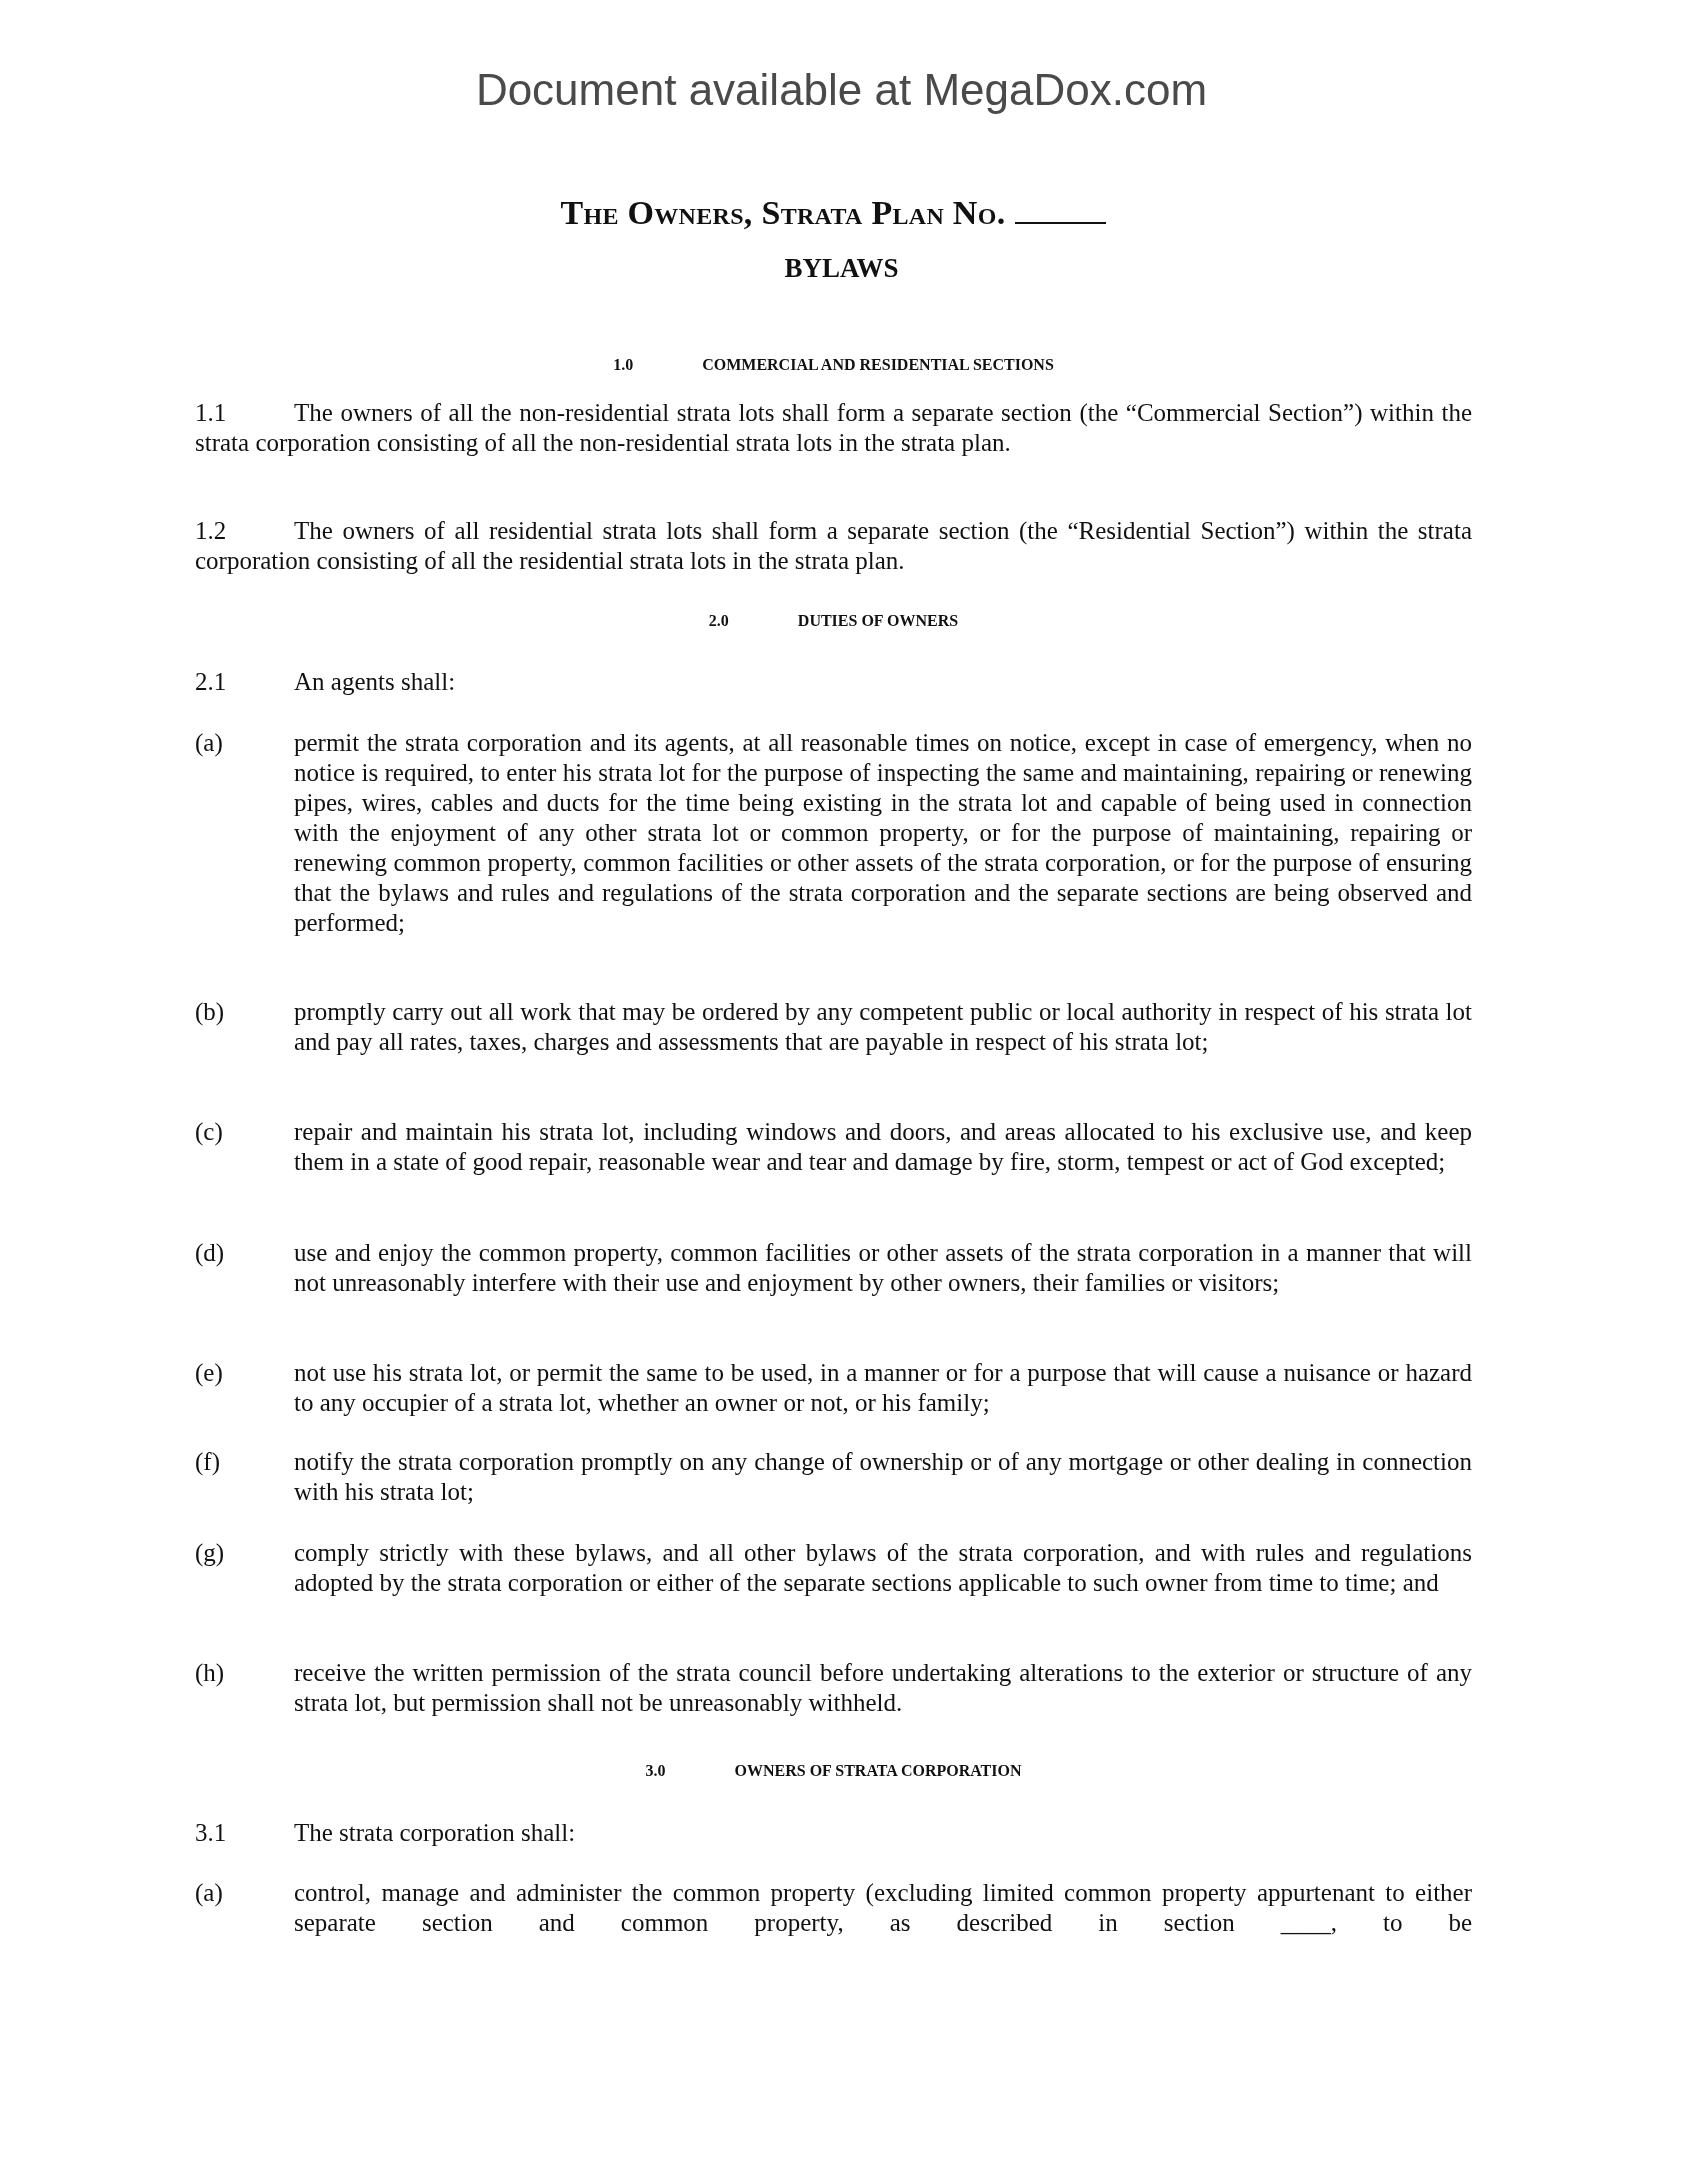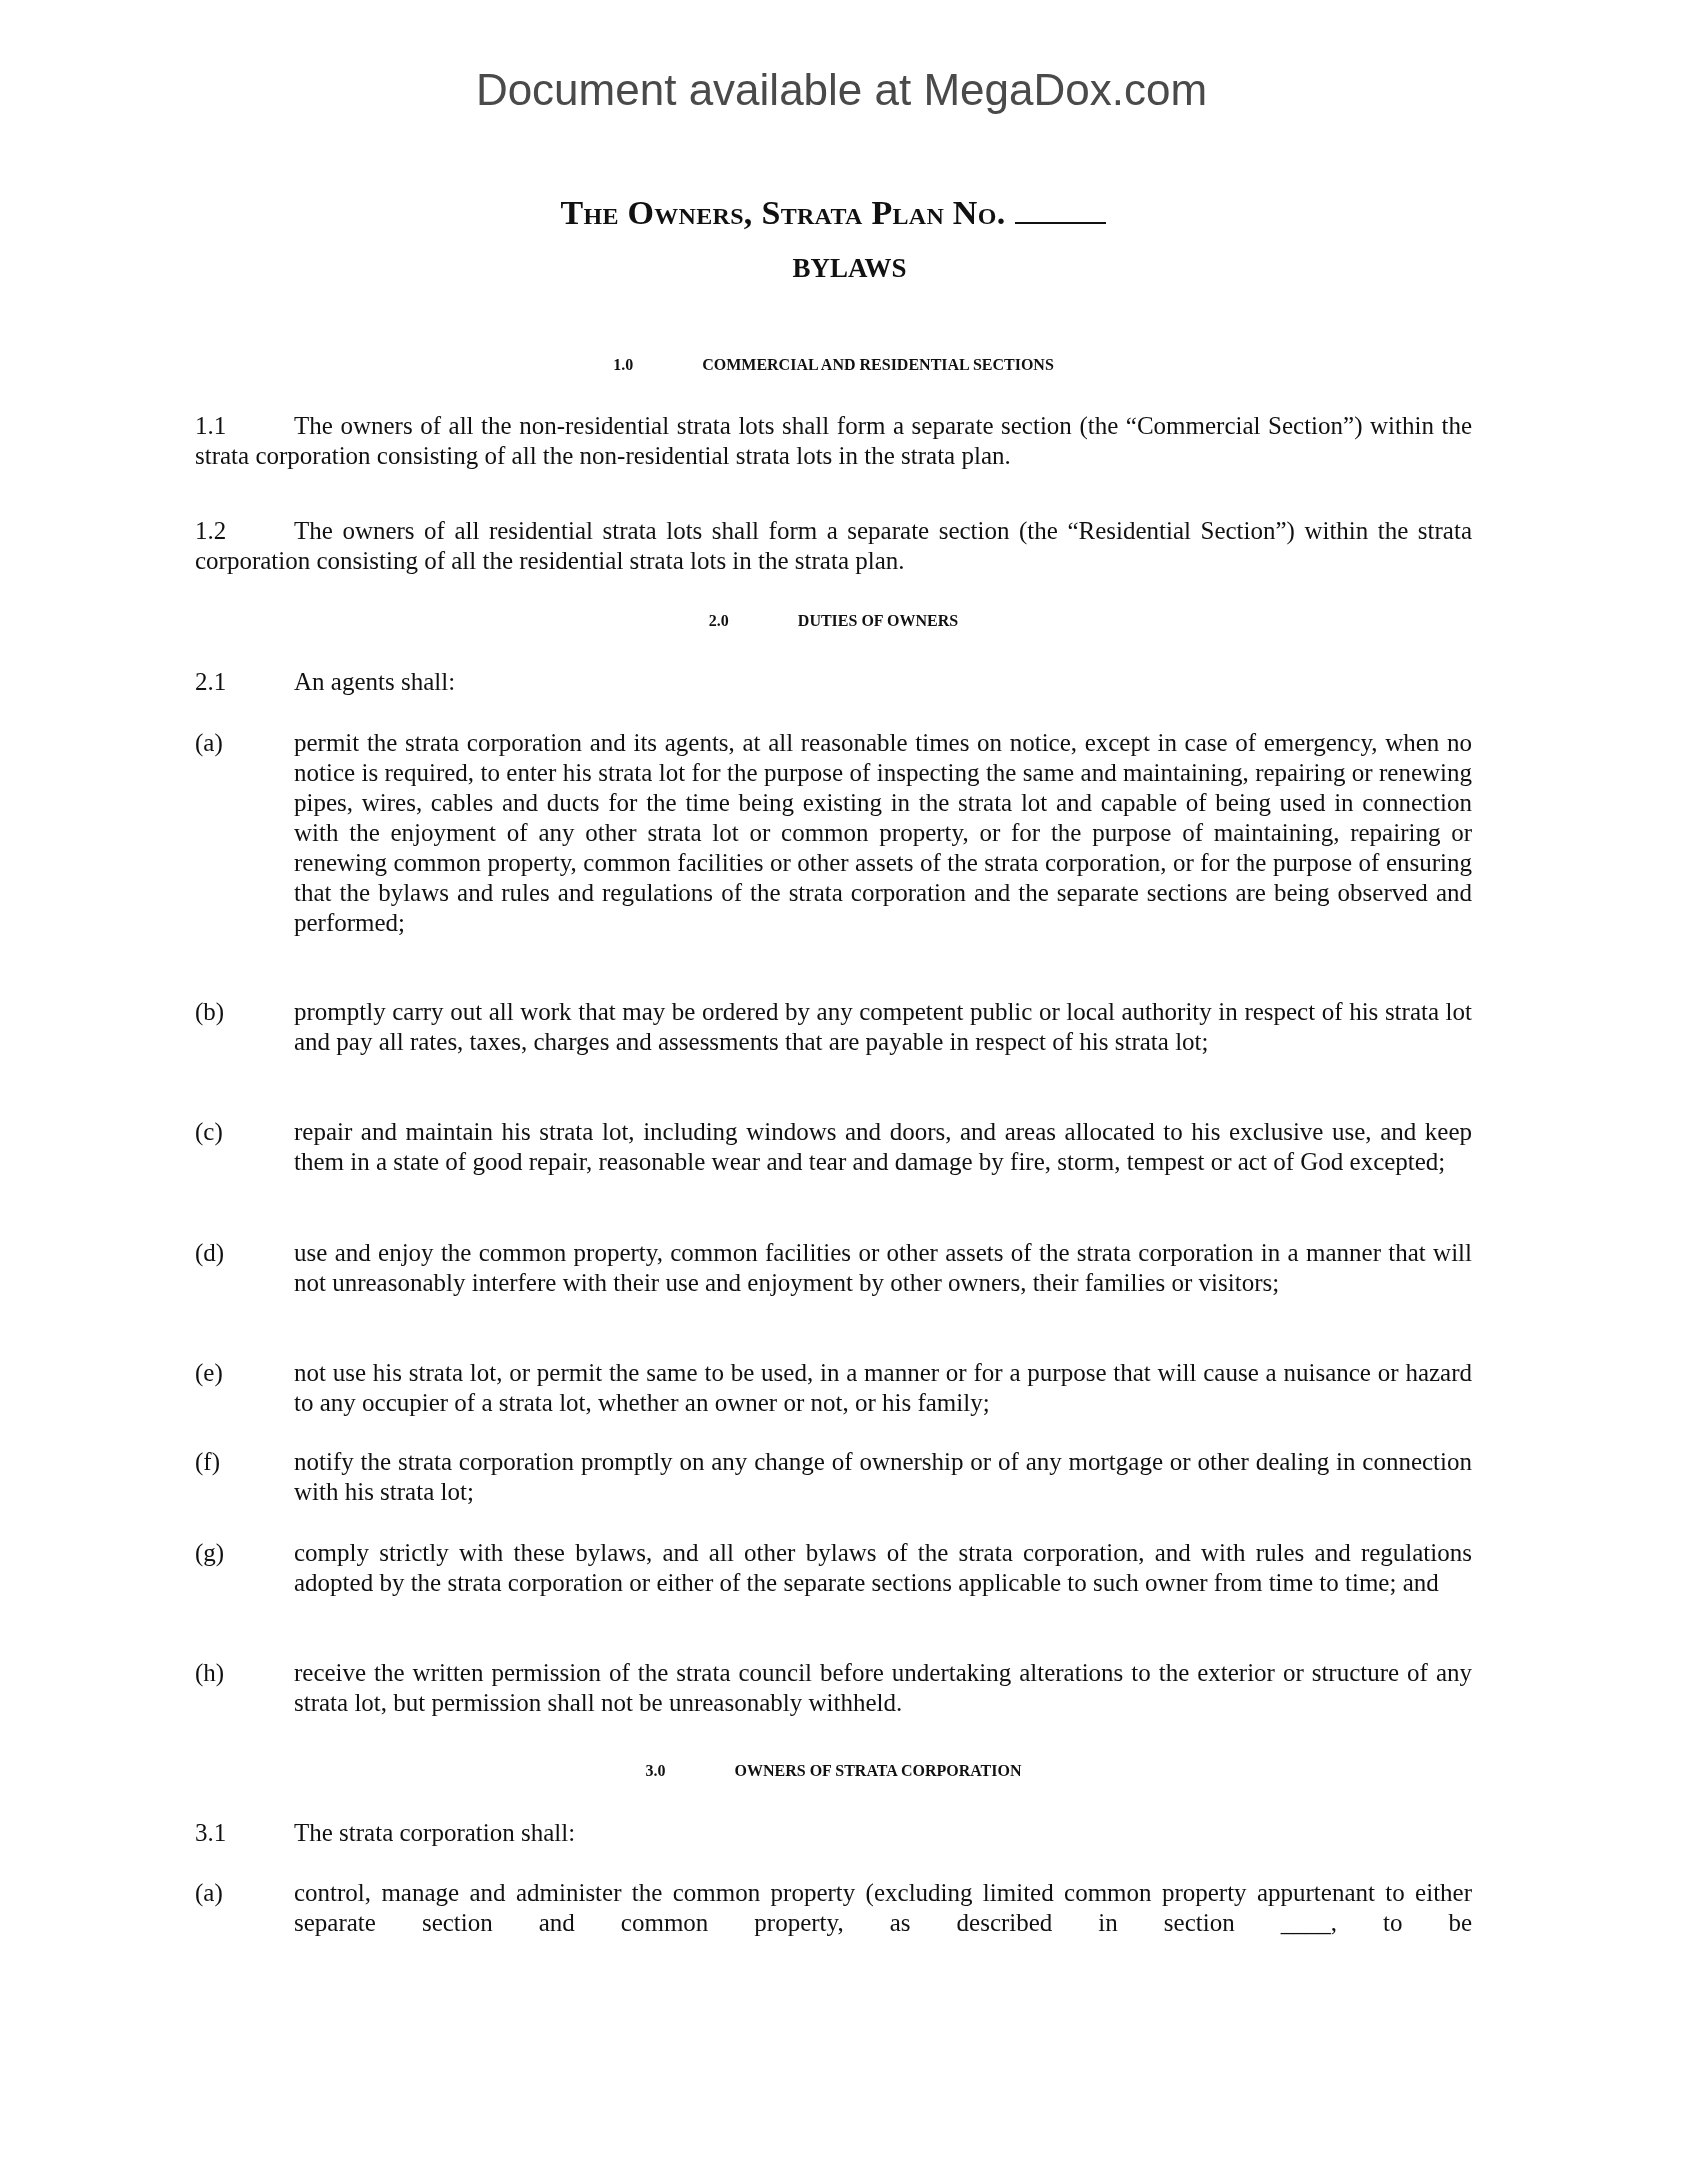--- a/index.html
+++ b/index.html
@@ -10,21 +10,21 @@
   }
   .page {
     position: absolute; left: 195px; top: 0; width: 1277px;
     font-family: "Liberation Serif", serif; color: #111; font-size: 25px;
   }
   .title1 {
     position: absolute; top: 194px; left: 0; width: 1277px; text-align: center;
     font-weight: bold; font-size: 34px; font-variant: small-caps; letter-spacing: 0.3px;
   }
   .blank { display: inline-block; width: 91px; border-bottom: 2px solid #111; margin-left: 10px; height: 22px; vertical-align: baseline; }
-  .title2 { position: absolute; top: 253px; left: 16px; width: 1277px; text-align: center; font-weight: bold; font-size: 27px; }
+  .title2 { position: absolute; top: 253px; left: 8px; width: 1277px; text-align: center; font-weight: bold; font-size: 27px; }
   .sec-head {
     position: absolute; left: 0; width: 1277px; text-align: center; font-weight: bold; font-size: 16px;
   }
   .sec-head .num { display: inline-block; margin-right: 69px; }
   .para { position: absolute; left: 0; width: 1277px; line-height: 30px; text-align: justify; }
   .para .num { display: inline-block; width: 99px; }
   .item { position: absolute; left: 0; width: 1277px; line-height: 30px; }
   .item .lbl { position: absolute; left: 0; top: 0; }
   .item .txt { margin-left: 99px; text-align: justify; display: block; }
 </style>
@@ -33,21 +33,21 @@
 
 <div class="watermark">Document available at MegaDox.com</div>
 
 <div class="page">
   <div class="title1"><span>The Owners, Strata Plan No.</span><span class="blank"></span></div>
   <div class="title2">BYLAWS</div>
 
   <div class="sec-head" style="top:356px">
     <span class="num">1.0</span><span>COMMERCIAL AND RESIDENTIAL SECTIONS</span>
   </div>
-  <div class="para" style="top:411px">
+  <div class="para" style="top:398px">
     <span class="num">1.1</span><span>The owners of all the non-residential strata lots shall form a separate section (the “Commercial Section”) within the strata corporation consisting of all the non-residential strata lots in the strata plan.</span>
   </div>
   <div class="para" style="top:516px">
     <span class="num">1.2</span><span>The owners of all residential strata lots shall form a separate section (the “Residential Section”) within the strata corporation consisting of all the residential strata lots in the strata plan.</span>
   </div>
 
   <div class="sec-head" style="top:612px">
     <span class="num">2.0</span><span>DUTIES OF OWNERS</span>
   </div>
   <div class="para" style="top:667px">

